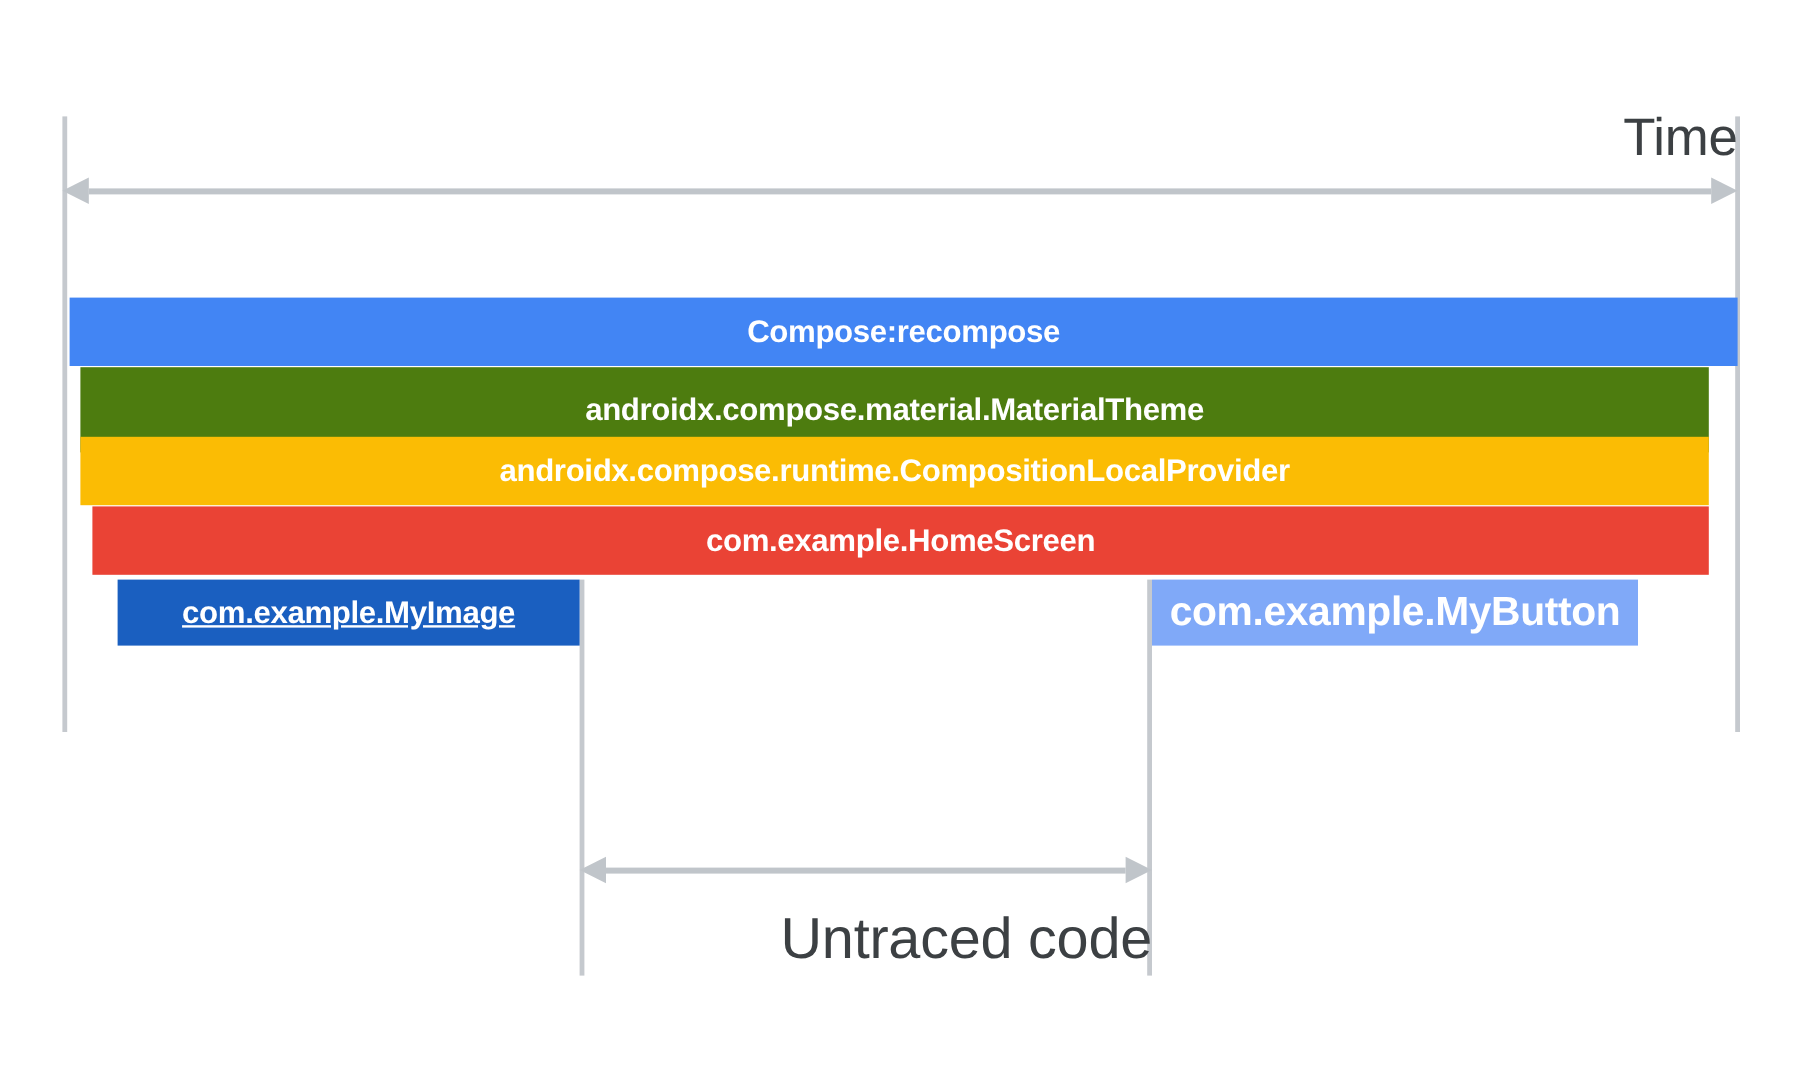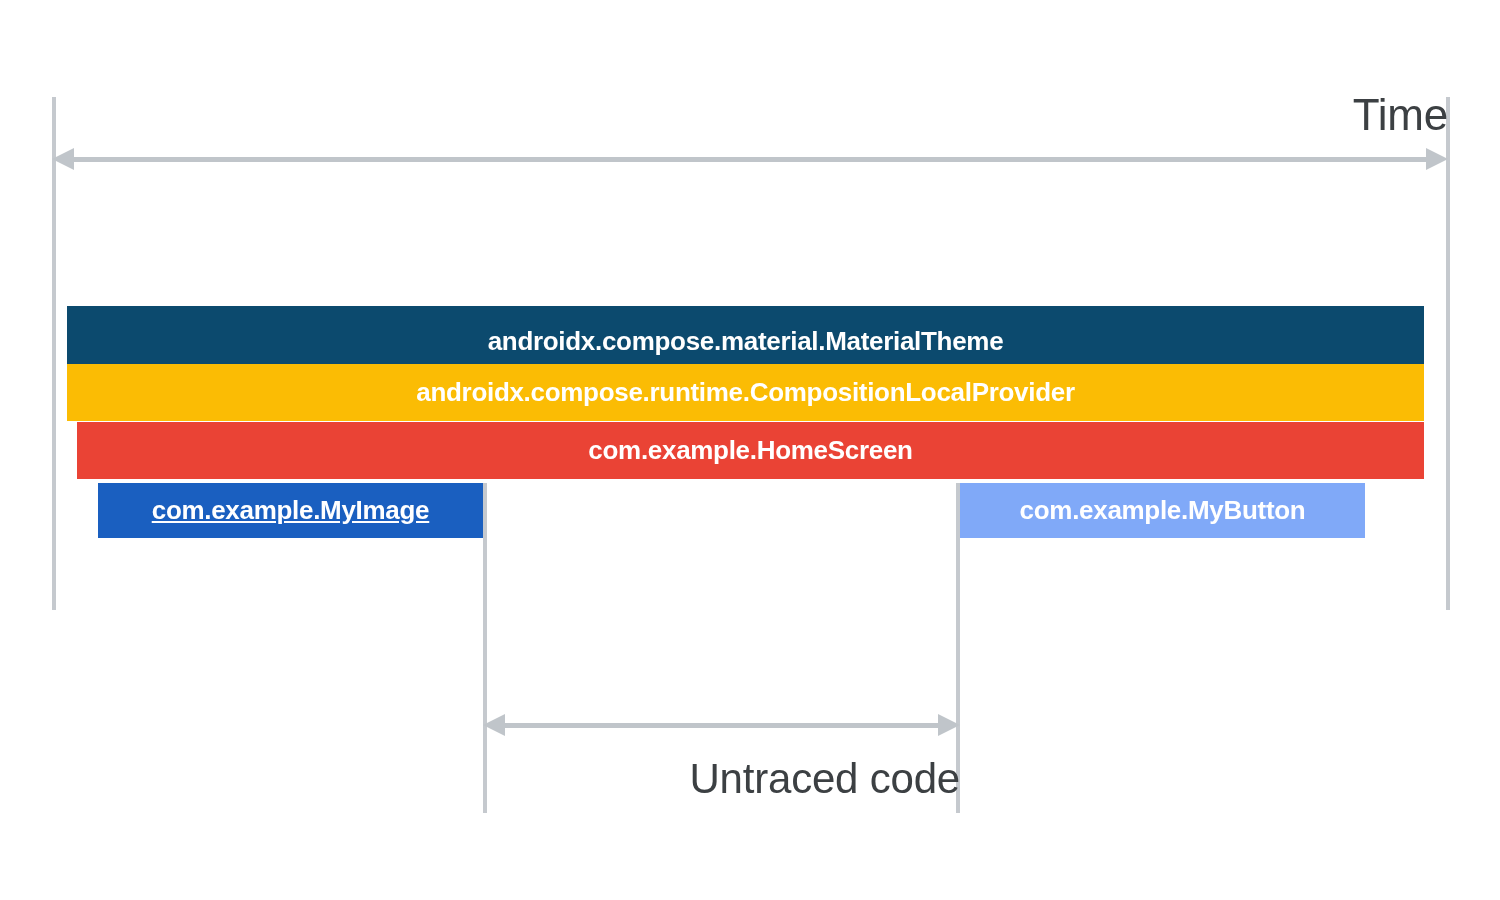--- a/index.html
+++ b/index.html
@@ -84,37 +84,40 @@
   <div class="vrule" id="rule-3" style="left: 956px; top: 483px; height: 330px; background: rgb(197, 201, 206);"></div>
 
   <div class="caption" id="time-caption" style="left: 52px; width: 1396px; top: 90px; font-size: 44px; color: rgb(60, 64, 67);">Time</div>
 
   <div class="arrow-row" id="time-arrow" style="left: 52px; width: 1396px; top: 148px;">
     <div class="arrow-head left"></div>
     <div class="arrow-shaft"></div>
     <div class="arrow-head right"></div>
   </div>
 
-  <div class="bar" id="bar-1" style="left: 67px; width: 1357px; top: 306px; height: 71px; background: #0c4a6e; color: rgb(255, 255, 255); font-size: 26px;">
+  <div class="bar" id="bar-0" style="left: 58px; width: 1390px; top: 248px; height: 57px; background: rgb(66, 133, 244); color: rgb(255, 255, 255); font-size: 26px;">
+    <span class="bar-label">Compose:recompose</span>
+  </div>
+  <div class="bar" id="bar-1" style="left: 67px; width: 1357px; top: 306px; height: 71px; background: #4d7c0f; color: rgb(255, 255, 255); font-size: 26px;">
     <span class="bar-label">androidx.compose.material.MaterialTheme</span>
   </div>
   <div class="bar" id="bar-2" style="left: 67px; width: 1357px; top: 364px; height: 57px; background: rgb(251, 188, 4); color: rgb(255, 255, 255); font-size: 26px;">
     <span class="bar-label">androidx.compose.runtime.CompositionLocalProvider</span>
   </div>
   <div class="bar" id="bar-3" style="left: 77px; width: 1347px; top: 422px; height: 57px; background: rgb(234, 67, 53); color: rgb(255, 255, 255); font-size: 26px;">
     <span class="bar-label">com.example.HomeScreen</span>
   </div>
   <div class="bar" id="bar-4" style="left: 98px; width: 385px; top: 483px; height: 55px; background: rgb(26, 95, 192); color: rgb(255, 255, 255); font-size: 26px; text-decoration: underline;">
     <span class="bar-label">com.example.MyImage</span>
   </div>
-  <div class="bar" id="bar-5" style="left: 960px; width: 405px; top: 483px; height: 55px; background: rgb(128, 169, 248); color: rgb(255, 255, 255); font-size: 26px;">
+  <div class="bar" id="bar-5" style="left: 960px; width: 405px; top: 483px; height: 55px; background: rgb(128, 169, 248); color: rgb(255, 255, 255); font-size: 34px;">
     <span class="bar-label">com.example.MyButton</span>
   </div>
 
   <div class="arrow-row" id="gap-arrow" style="left: 483px; width: 477px; top: 714px;">
     <div class="arrow-head left"></div>
     <div class="arrow-shaft"></div>
     <div class="arrow-head right"></div>
   </div>
 
-  <div class="caption" id="gap-caption" style="left: 483px; width: 477px; top: 755px; font-size: 42px; color: rgb(60, 64, 67);">Untraced code</div>
+  <div class="caption" id="gap-caption" style="left: 483px; width: 477px; top: 755px; font-size: 48px; color: rgb(60, 64, 67);">Untraced code</div>
 
 </div>
 
 </body></html>

